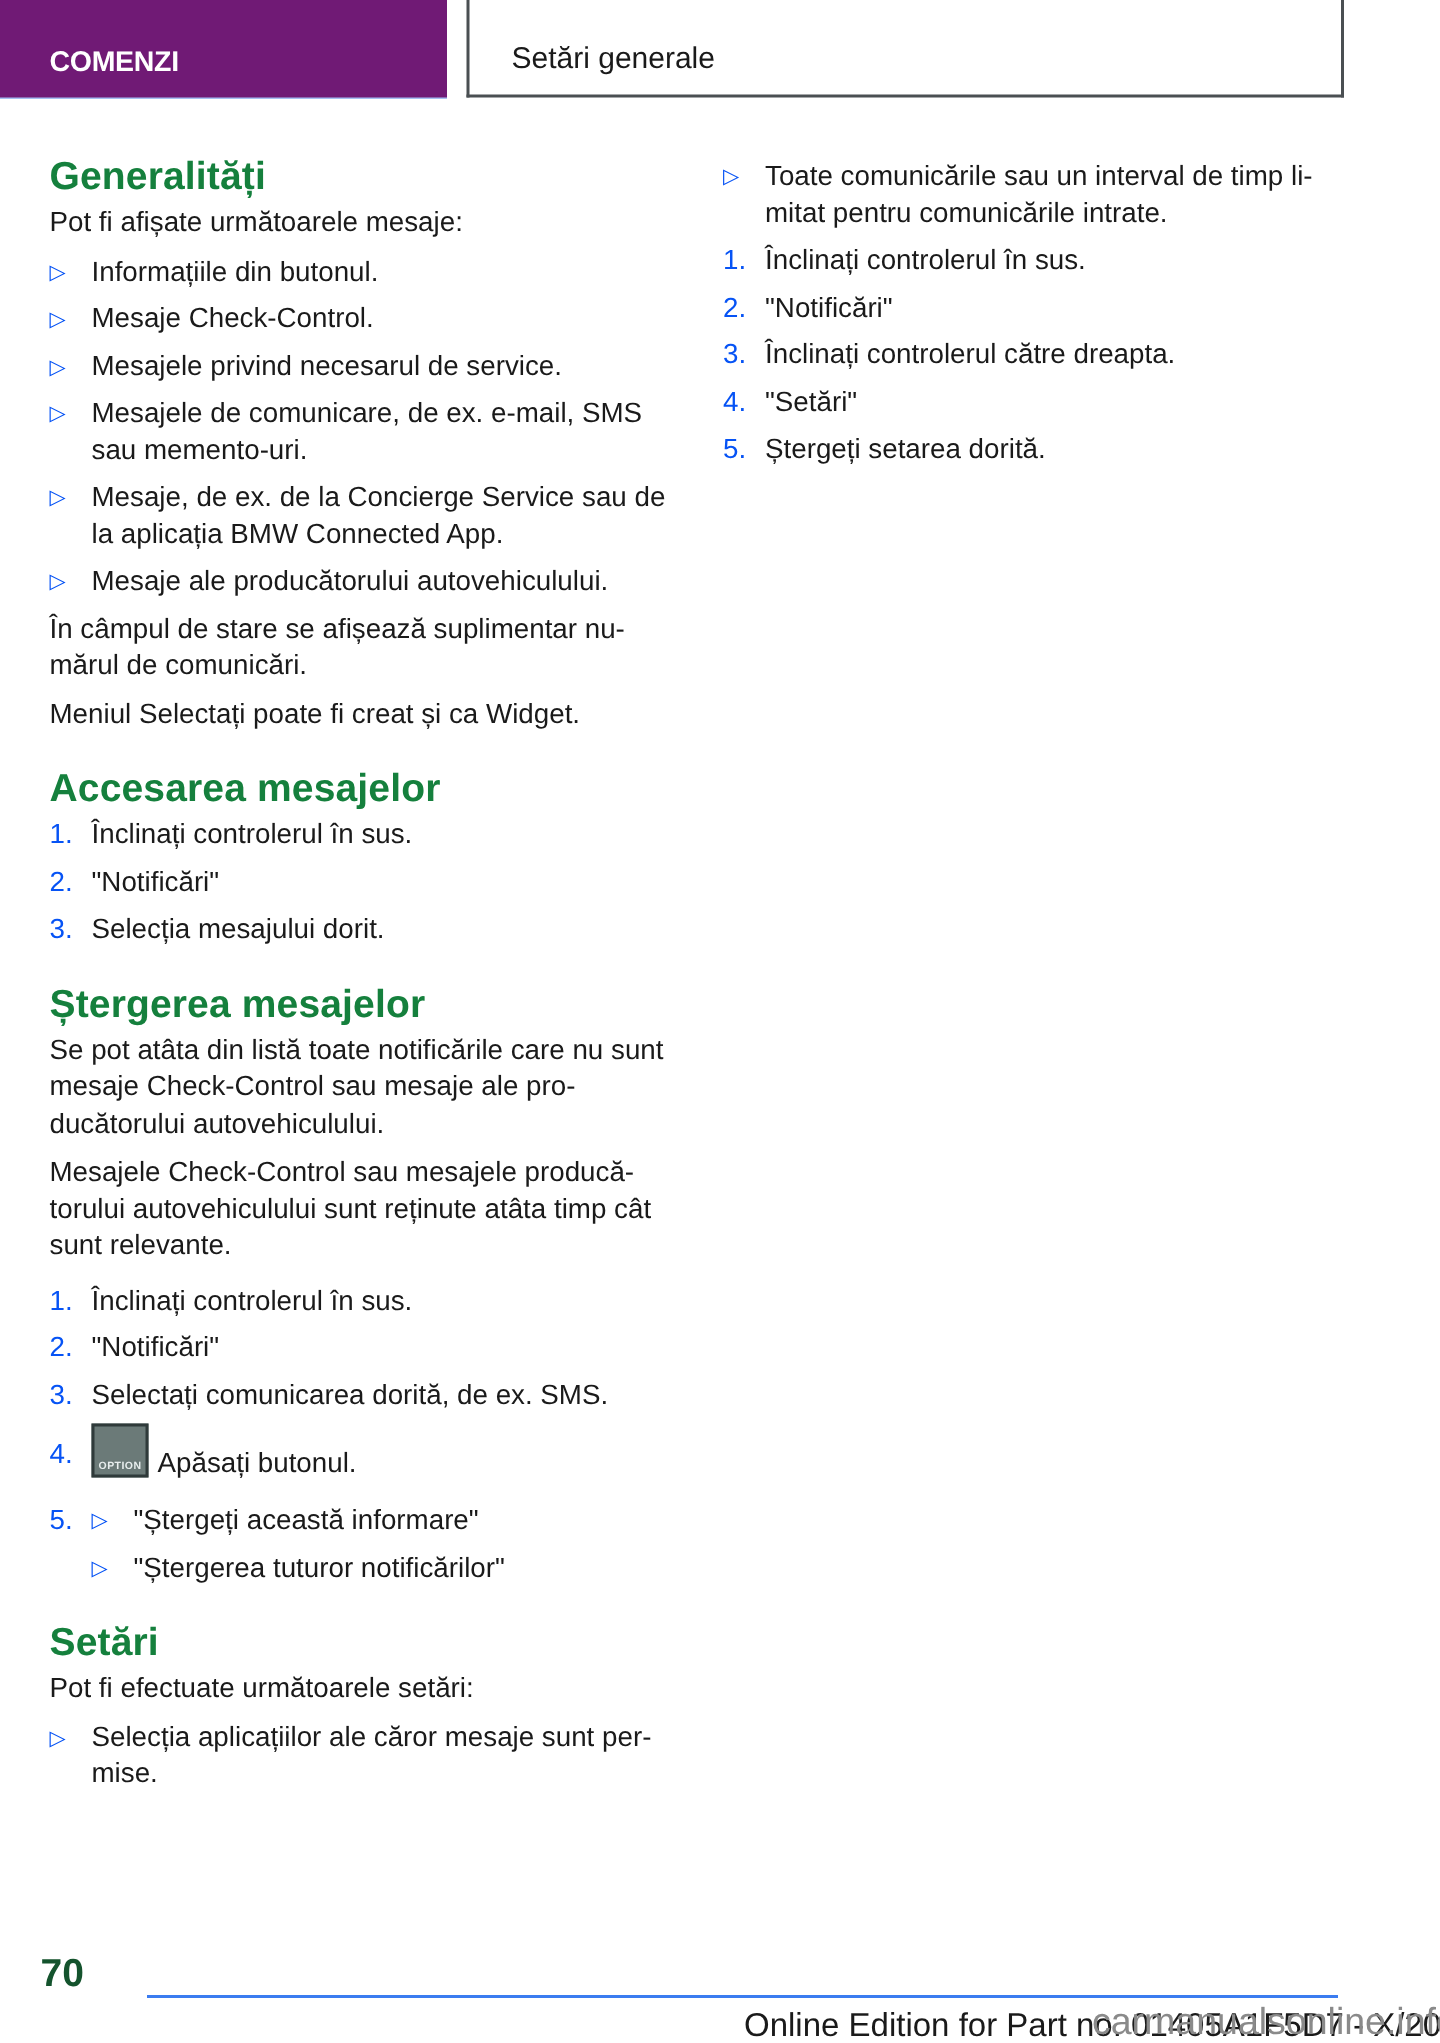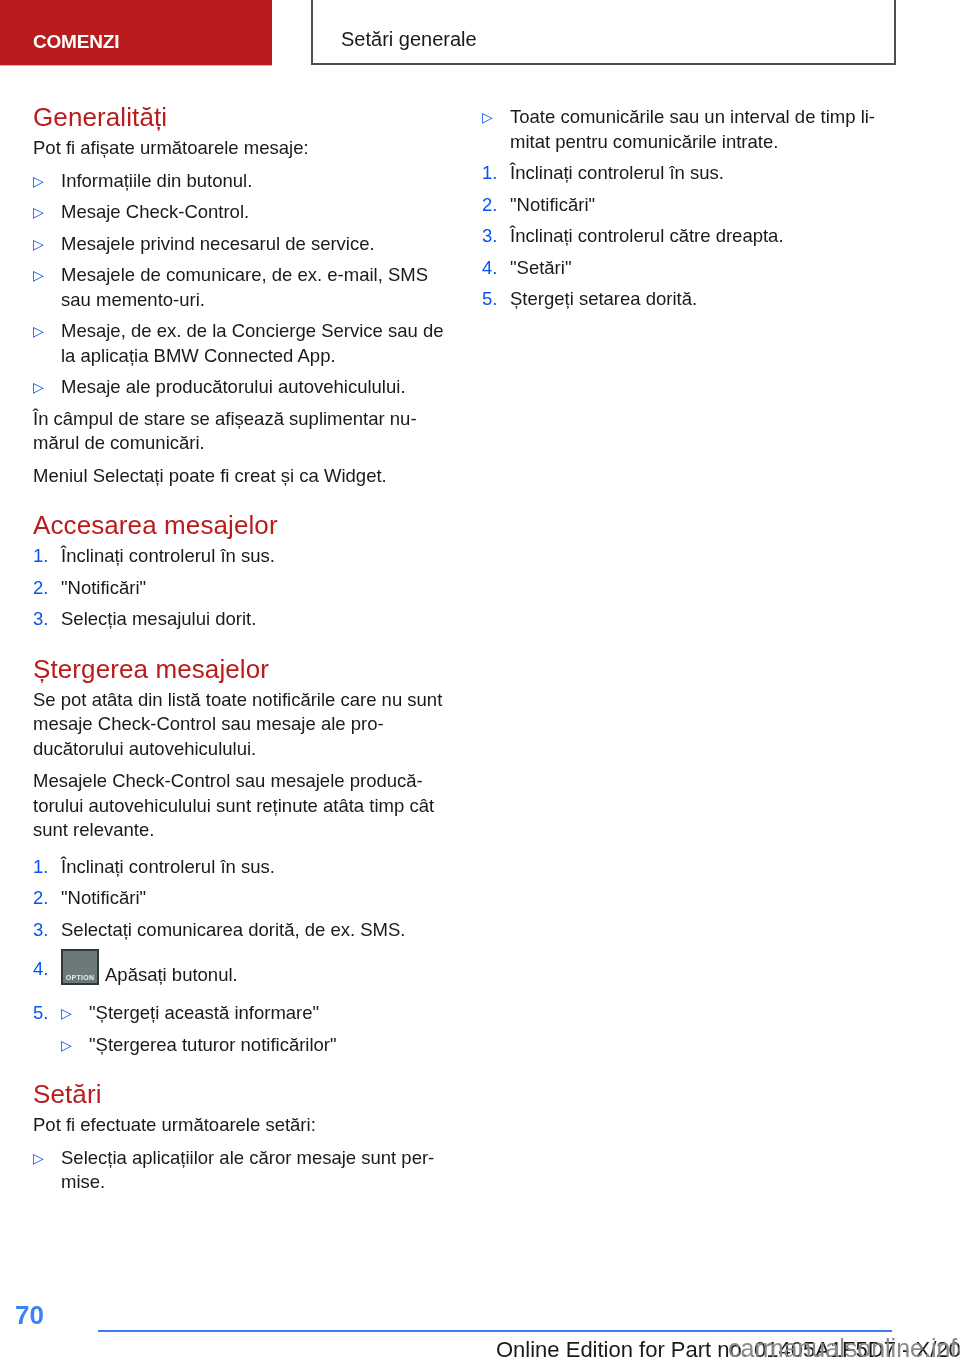--- a/index.html
+++ b/index.html
@@ -1,21 +1,21 @@
 <!DOCTYPE html>
 <html><head>
   <meta charset="utf-8">
   <style>
     * { box-sizing: border-box; margin: 0; padding: 0; }
     html, body { width: 960px; height: 1362px; background: #ffffff; overflow: hidden; }
     body { position: relative; font-family: "Liberation Sans", sans-serif; color: #1a1a1a; }
 
     .header-tab {
-      position: absolute; left: 0; top: 0; width: 272px; height: 65px;
-      background: #b91c1c;
+      position: absolute; left: 0; top: 0; width: 298px; height: 65px;
+      background: #701a75;
       box-shadow: 0 1px 0 #a7c0f2;
     }
     .header-tab span {
       position: absolute; left: 33px; top: 31px;
       color: #ffffff; font-weight: bold; font-size: 19px; letter-spacing: -0.2px;
     }
     .header-title {
       position: absolute; left: 311px; top: -2px; width: 585px; height: 67px;
       border: 2px solid #4a4f52; border-top: none;
       background: #fff;
@@ -23,21 +23,21 @@
     .header-title span {
       position: absolute; left: 28px; top: 30px;
       font-size: 20px; color: #1a1a1a;
     }
 
     .col { position: absolute; top: 100px; width: 420px; }
     .col-left { left: 33px; }
     .col-right { left: 482px; }
 
     h2 {
-      color: #b91c1c; font-weight: normal; font-size: 26px;
+      color: #15803d; font-weight: bold; font-size: 26px;
       line-height: 34px; margin-bottom: 2px; letter-spacing: 0.1px;
     }
     h2.spaced { margin-top: 20px; }
 
     p { font-size: 18.5px; line-height: 24.5px; margin-bottom: 8px; }
 
     ul.tri, ol.num { list-style: none; }
     ul.tri li, ol.num li {
       position: relative; padding-left: 28px;
       font-size: 18.5px; line-height: 24.5px; margin-bottom: 7px;
@@ -60,22 +60,22 @@
       color: #e8eeee; font-size: 7px; font-weight: bold; letter-spacing: 0.3px;
     }
     .step4 { line-height: 40px !important; margin-top: 6px; margin-bottom: 6px !important; }
     .sub-list { list-style: none; }
     .sub-list li { position: relative; padding-left: 28px; margin-bottom: 7px; }
     .sub-list li .bullet {
       position: absolute; left: 0; top: 0; color: #0653f5; font-size: 14px;
     }
 
     .page-num {
-      position: absolute; left: 15px; top: 1300px;
-      font-size: 26px; font-weight: bold; color: #3b82f6;
+      position: absolute; left: 27px; top: 1300px;
+      font-size: 26px; font-weight: bold; color: #14532d;
     }
     .footer-rule {
       position: absolute; left: 98px; top: 1330px; width: 794px; height: 2px; background: #3b7cf0;
     }
     .footer-text {
       position: absolute; left: 496px; top: 1337px;
       font-size: 22px; color: #1a1a1a; white-space: nowrap;
     }
     .watermark {
       position: absolute; left: 684px; top: 1334px;

